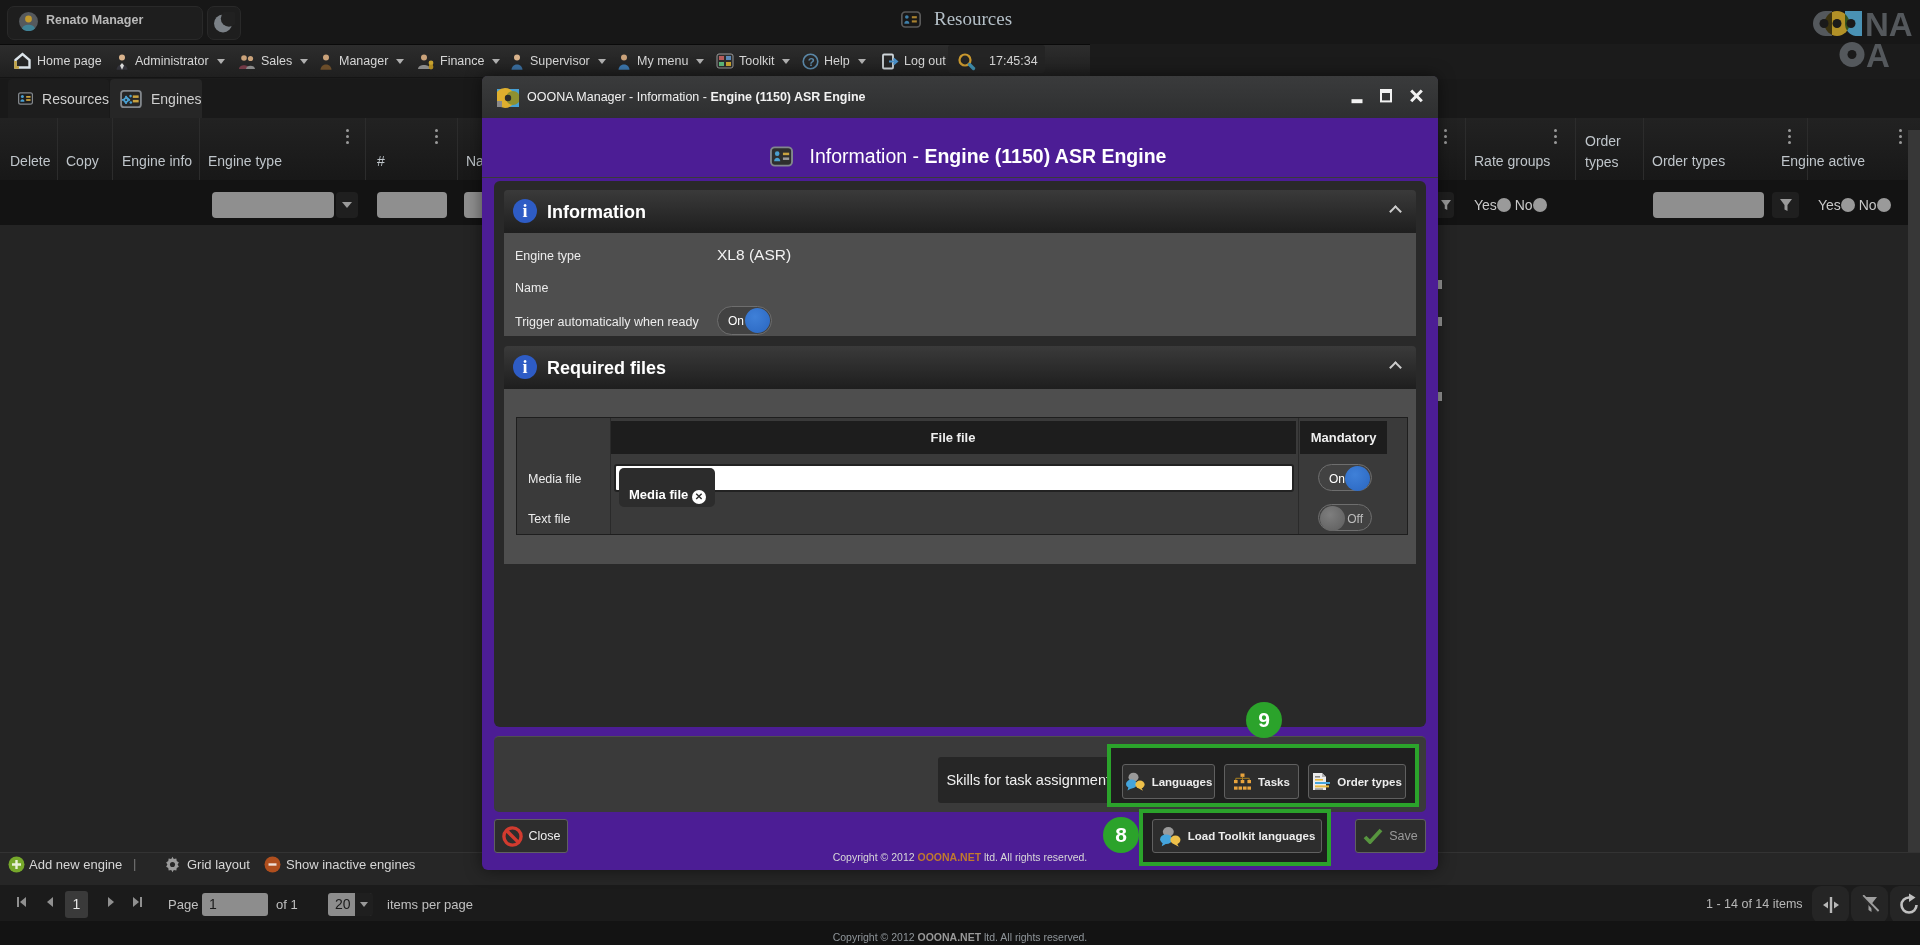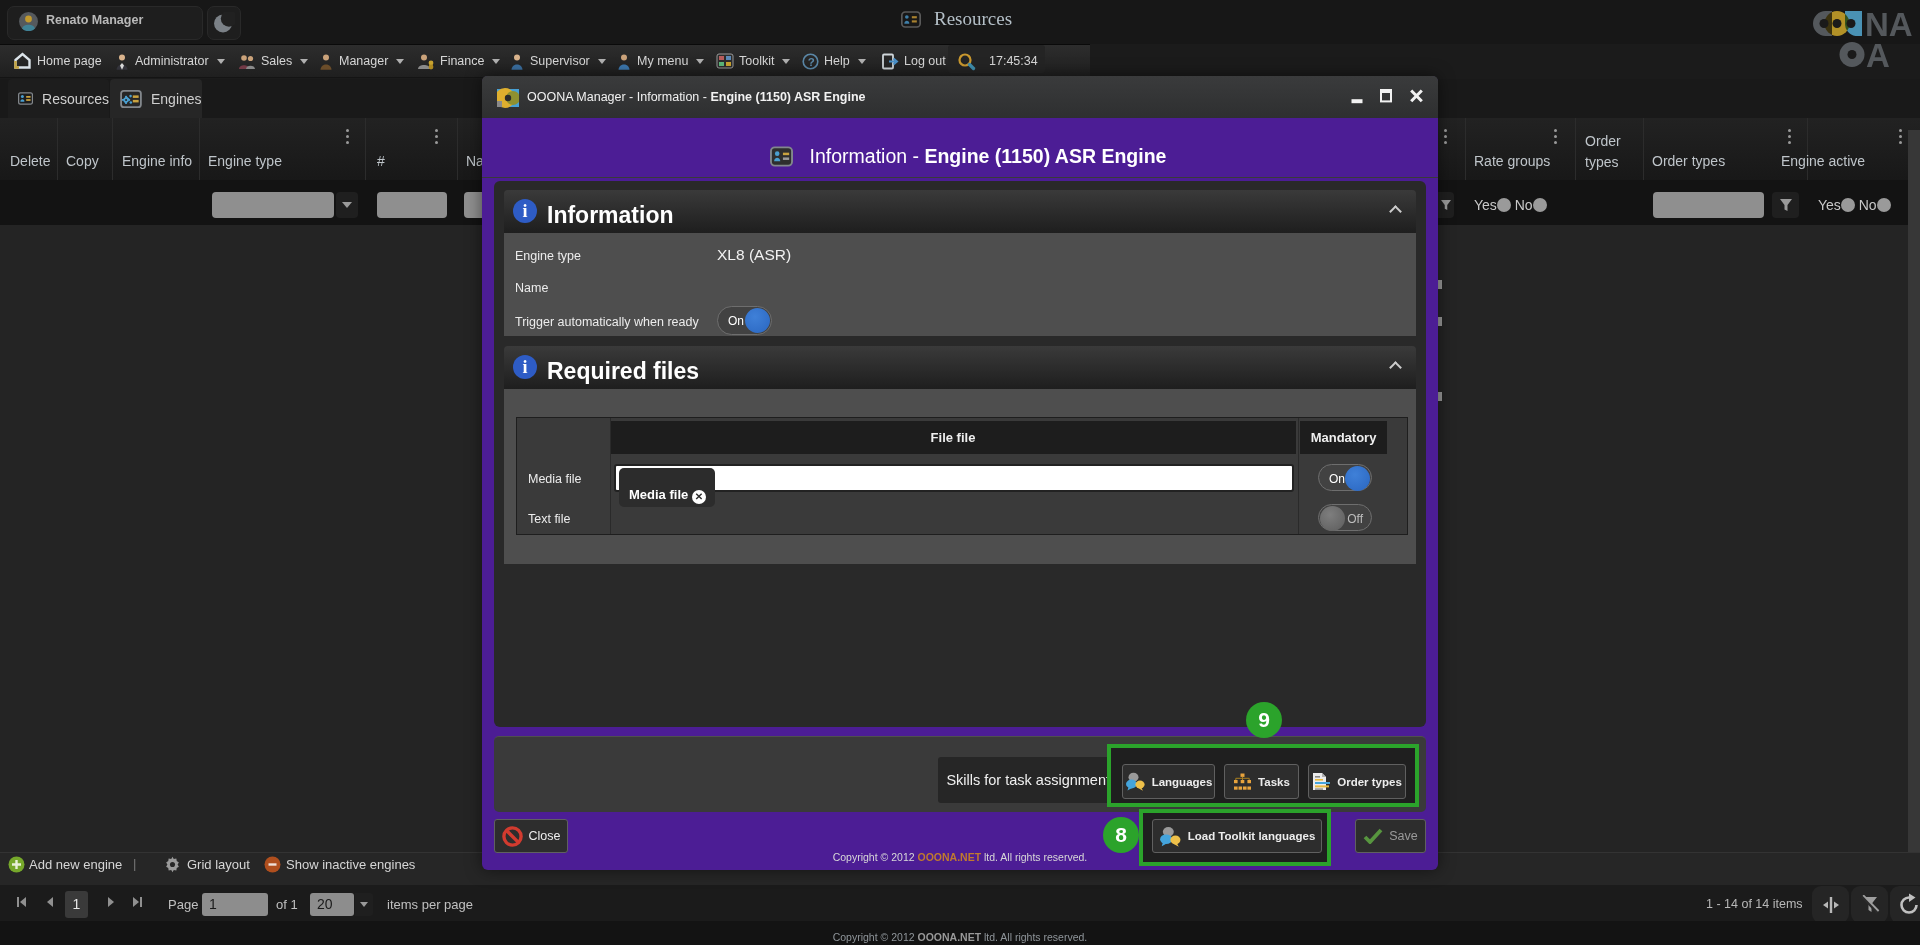--- a/index.html
+++ b/index.html
@@ -58,21 +58,21 @@
            box-shadow:0 0 16px rgba(0,0,0,.5); background:#4c1d95; }
   #mtitle { position:absolute; left:0; top:0; width:956px; height:42px; background:linear-gradient(#3a3b3c,#2e2f30); border-radius:5px 5px 0 0; }
   #mtitletxt { position:absolute; left:45px; top:14px; font-size:12.5px; color:#f2f2f2; }
   .wbtn { position:absolute; top:13px; color:#efefef; }
   #mhead { position:absolute; left:0; top:42px; width:956px; height:60px; border-bottom:1px solid #3a3a3a; }
   #mheadin { display:flex; align-items:center; justify-content:center; height:76px; font-size:19.5px; color:#fff; padding-left:16px; }
   #container { position:absolute; left:12px; top:105px; width:932px; height:546px; background:#292929; border-radius:6px; }
   .sect { position:absolute; left:10px; width:912px; }
   .shead { height:43px; background:linear-gradient(#3a3a3a,#1e1e1e); border-radius:4px 4px 0 0; position:relative; }
   .shead .icirc { position:absolute; left:9px; top:9px; width:24px; height:24px; border-radius:50%; background:#2e5cc5; color:#fff; text-align:center; font-family:"Liberation Serif",serif; font-weight:bold; font-size:18px; line-height:24px; }
-  .shead .stxt { position:absolute; left:43px; top:12px; font-size:23px; font-weight:bold; color:#fff; }
+  .shead .stxt { position:absolute; left:43px; top:12px; font-size:18px; font-weight:bold; color:#fff; }
   .shead .chev { position:absolute; right:16px; top:17px; width:9px; height:9px; border-left:2px solid #ccc; border-top:2px solid #ccc; transform:rotate(45deg); }
   .sbody { background:#4e4e4e; }
   .flabel { position:absolute; font-size:12.5px; color:#ececec; }
   .winput { position:absolute; background:#fff; border-radius:3px; border:1px solid #777; }
 
   .toggle { position:absolute; width:55px; height:29px; border-radius:15px; background:#424242; border:1.5px solid #6e6e6e; }
   .toggle .knob { position:absolute; top:0.5px; width:25px; height:25px; border-radius:50%; }
   .toggle.on .knob { right:1px; background:radial-gradient(circle at 40% 35%, #3f80d8, #2a66c0); }
   .toggle.off .knob { left:1px; background:radial-gradient(circle at 40% 35%, #7e7e7e, #5c5c5c); }
   .toggle .ttxt { position:absolute; top:7px; font-size:12px; }
@@ -363,21 +363,21 @@
   <div class="parr" style="left:104px;"><svg width="14" height="14" viewBox="0 0 14 14">
         <path d="M4 2 L10 7 L4 12 Z" fill="#909090"></path>
       </svg></div>
   <div class="parr" style="left:130px;"><svg width="14" height="14" viewBox="0 0 14 14">
         <path d="M11 2 V12" stroke="#909090" stroke-width="2"></path>
         <path d="M3 2 L9 7 L3 12 Z" fill="#909090"></path>
       </svg></div>
   <div class="btxt" style="left:168px; top:897px; color:#c0c0c0;">Page</div>
   <div class="pginp" style="left:202px; top:893px; width:66px; height:23px; line-height:23px; padding-left:7px;">1</div>
   <div class="btxt" style="left:276px; top:897px; color:#c0c0c0;">of 1</div>
-  <div class="pginp" style="left:310px; top:893px; width:44px; height:23px; line-height:23px; padding-left:7px;">20</div>
+  <div class="pginp" style="left:328px; top:893px; width:44px; height:23px; line-height:23px; padding-left:7px;">20</div>
   <div class="fbtn" style="left:355px; top:893px; width:18px; height:23px; border-radius:0 3px 3px 0;">
       <span class="dn" style="border-left-width:4px;border-right-width:4px;border-top-width:5px;"></span>
     </div>
   <div class="btxt" style="left:387px; top:897px; color:#c0c0c0;">items per page</div>
   <div class="btxt" style="left:1706px; top:897px; color:#b8b8b8; font-size:12.5px;">1 - 14 of 14 items</div>
   <div style="position:absolute; left:1812px; top:886px; width:37px; height:37px; border-radius:9px; background:#252525; display:flex; align-items:center; justify-content:center;">
     <svg width="22" height="16" viewBox="0 0 22 16">
         <path d="M11 0 V16" stroke="#b8b8b8" stroke-width="2.4"></path>
         <path d="M8 4.5 L3 8 L8 11.5 Z" fill="#b8b8b8"></path>
         <path d="M14 4.5 L19 8 L14 11.5 Z" fill="#b8b8b8"></path>

